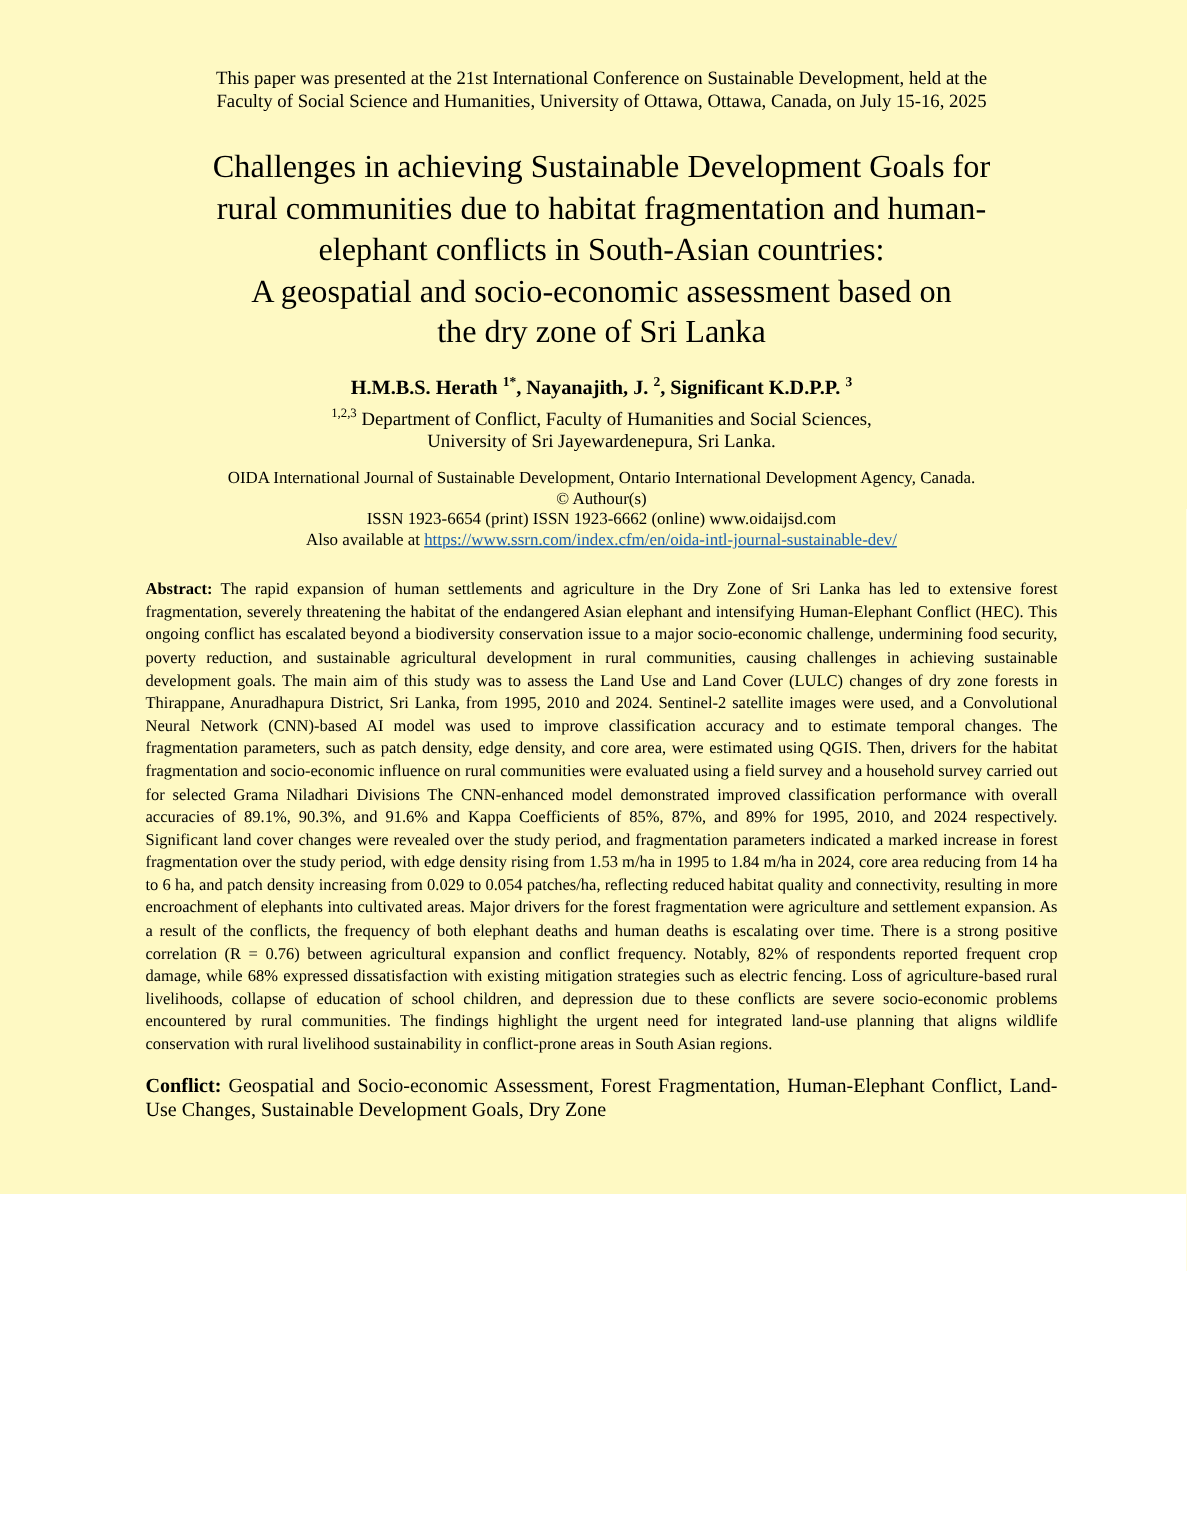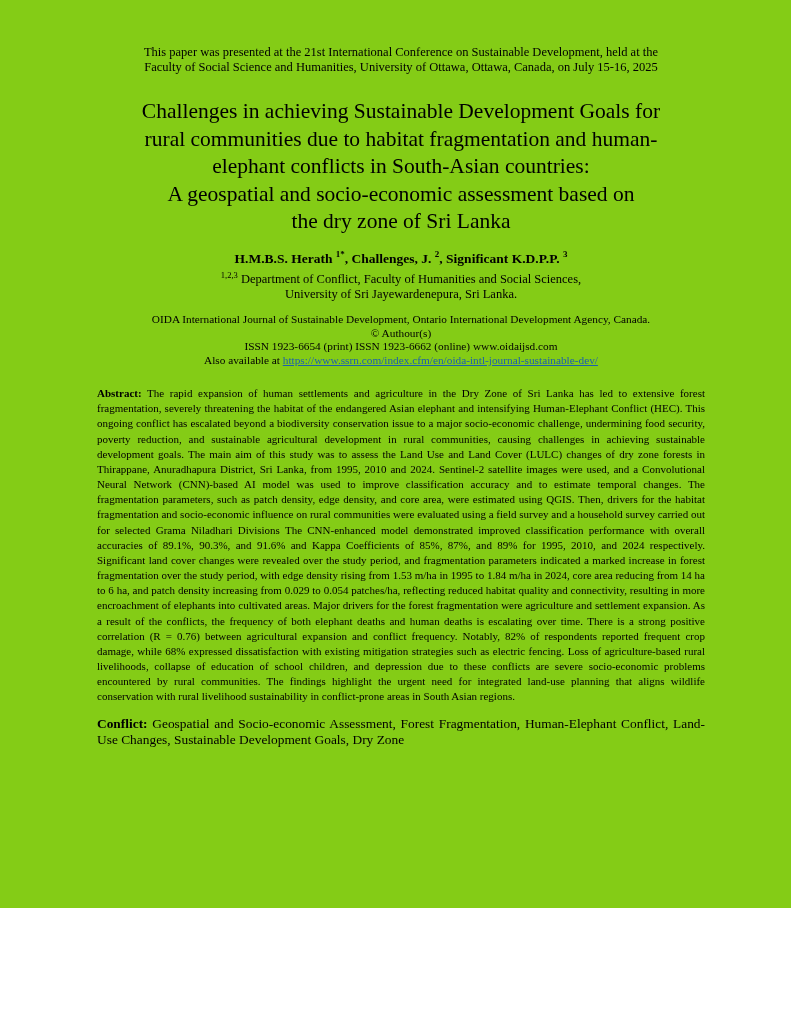--- a/index.html
+++ b/index.html
@@ -1,21 +1,21 @@
 <!DOCTYPE html>
 <html><head>
 <meta charset="utf-8">
 <style>
   html, body { margin: 0; padding: 0; background: #ffffff; }
   .page {
     position: relative;
     width: 791px;
-    height: 908px;
+    height: 796px;
     margin: 0 auto;
-    background: #84cc16;
+    background: #fef9c3;
     box-sizing: border-box;
     padding: 45px 86px 0 97px;
     font-family: "Liberation Serif", "DejaVu Serif", serif;
     color: #000000;
     overflow: hidden;
   }
   .header-note {
     text-align: center;
     font-size: 12.5px;
     line-height: 15px;
@@ -84,21 +84,21 @@
 
   <div class="header-note">This paper was presented at the 21st International Conference on Sustainable Development, held at the
 Faculty of Social Science and Humanities, University of Ottawa, Ottawa, Canada, on July 15-16, 2025</div>
 
   <h1 class="title">Challenges in achieving Sustainable Development Goals for
 rural communities due to habitat fragmentation and human-
 elephant conflicts in South-Asian countries:
 A geospatial and socio-economic assessment based on
 the dry zone of Sri Lanka</h1>
 
-  <div class="authors"><span>H.M.B.S. Herath </span><sup>1*</sup><span>, </span><span>Challenges, J. </span><sup>2</sup><span>, </span><span>Significant K.D.P.P. </span><sup>3</sup></div>
+  <div class="authors"><span>H.M.B.S. Herath </span><sup>1*</sup><span>, </span><span>Nayanajith, J. </span><sup>2</sup><span>, </span><span>Significant K.D.P.P. </span><sup>3</sup></div>
 
   <div class="affiliation">
     <div><sup>1,2,3</sup><span> Department of Conflict, Faculty of Humanities and Social Sciences,</span></div>
     <div>University of Sri Jayewardenepura, Sri Lanka.</div>
   </div>
 
 
   <div class="copyright">
     <div>OIDA International Journal of Sustainable Development, Ontario International Development Agency, Canada.</div>
     <div>© Authour(s)</div>

